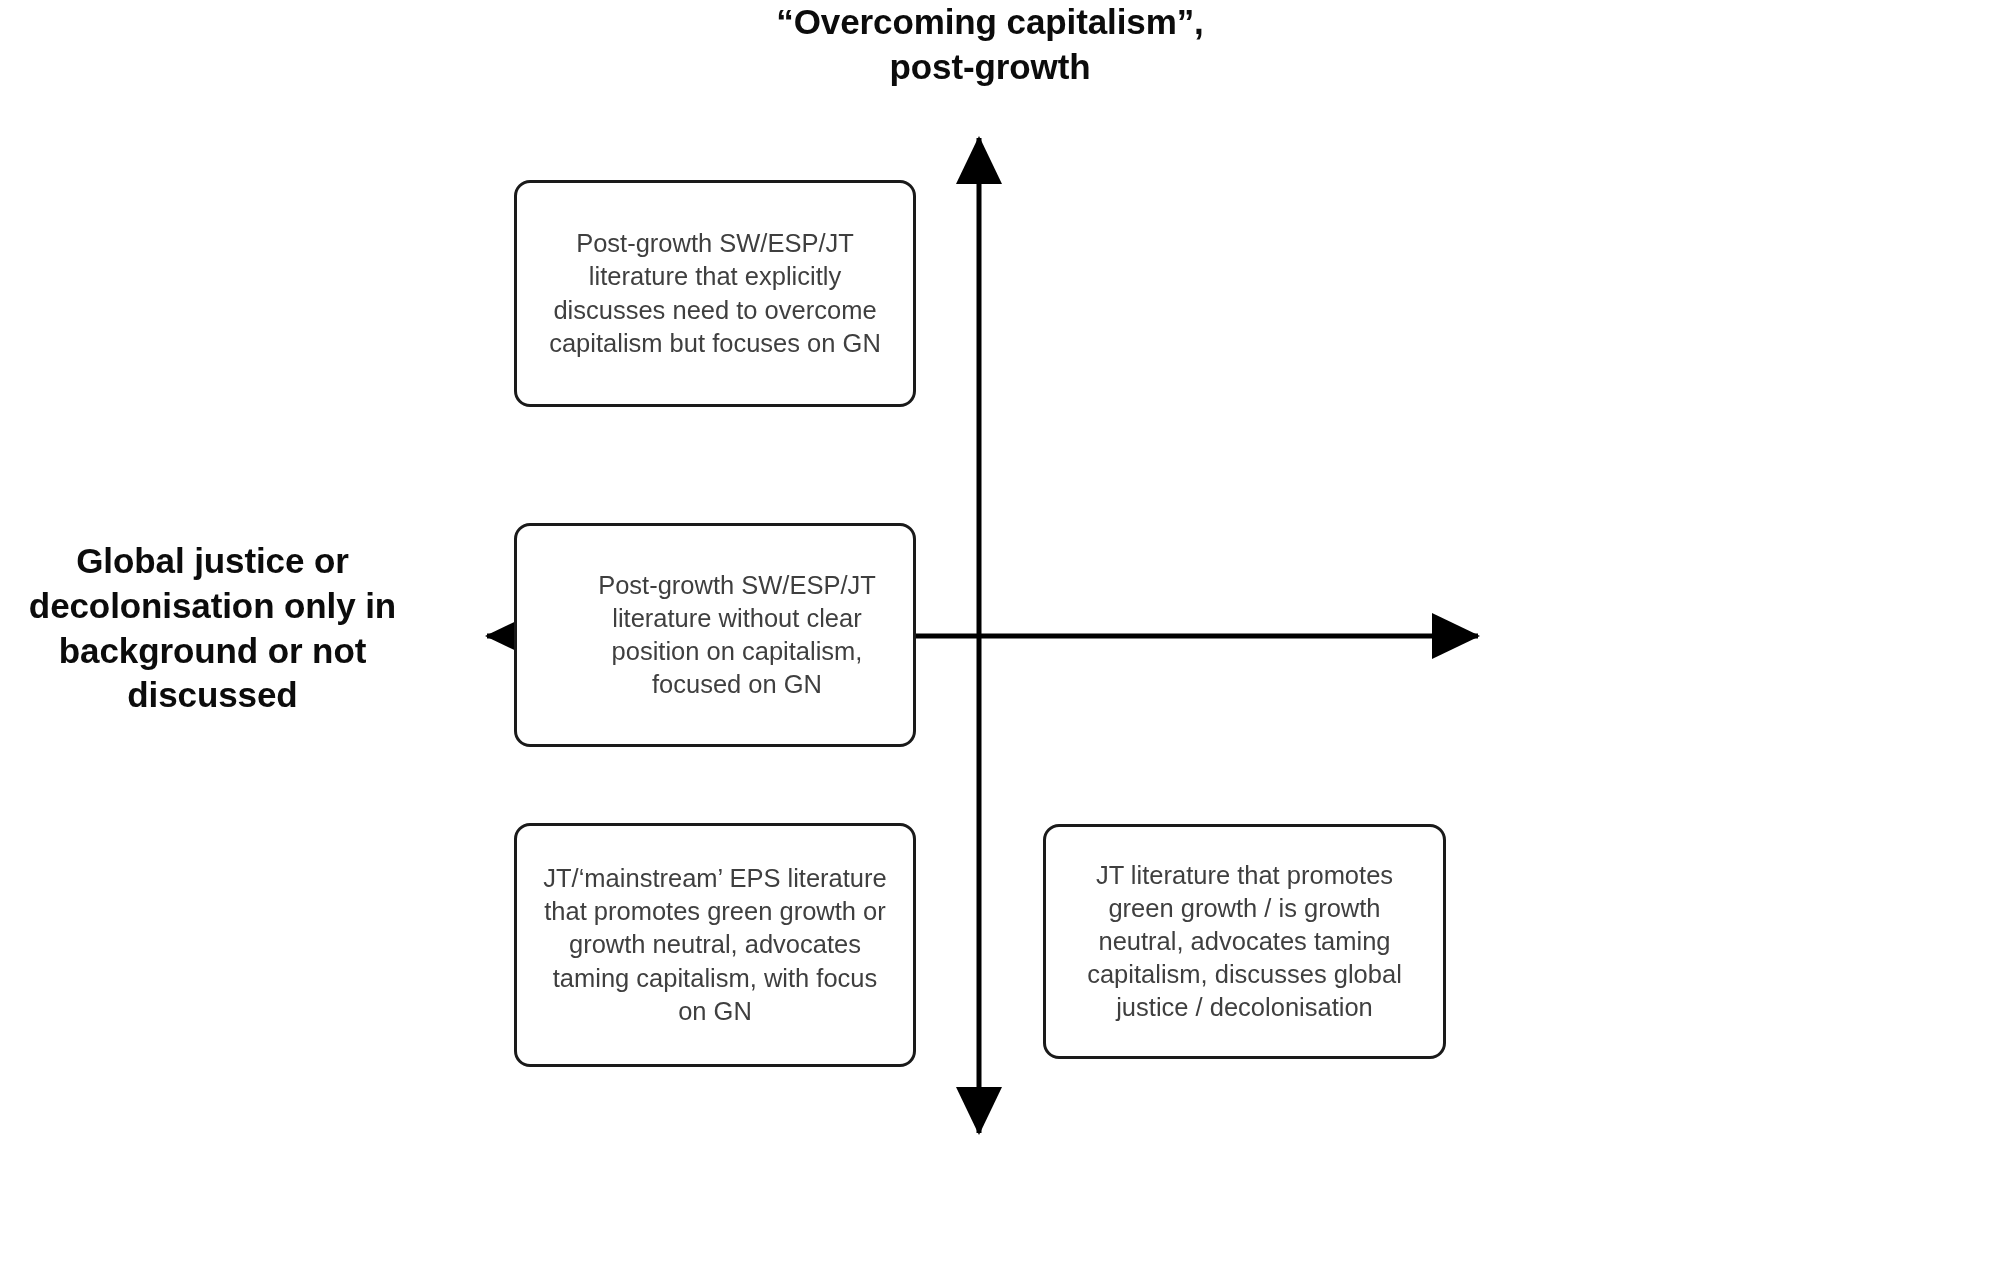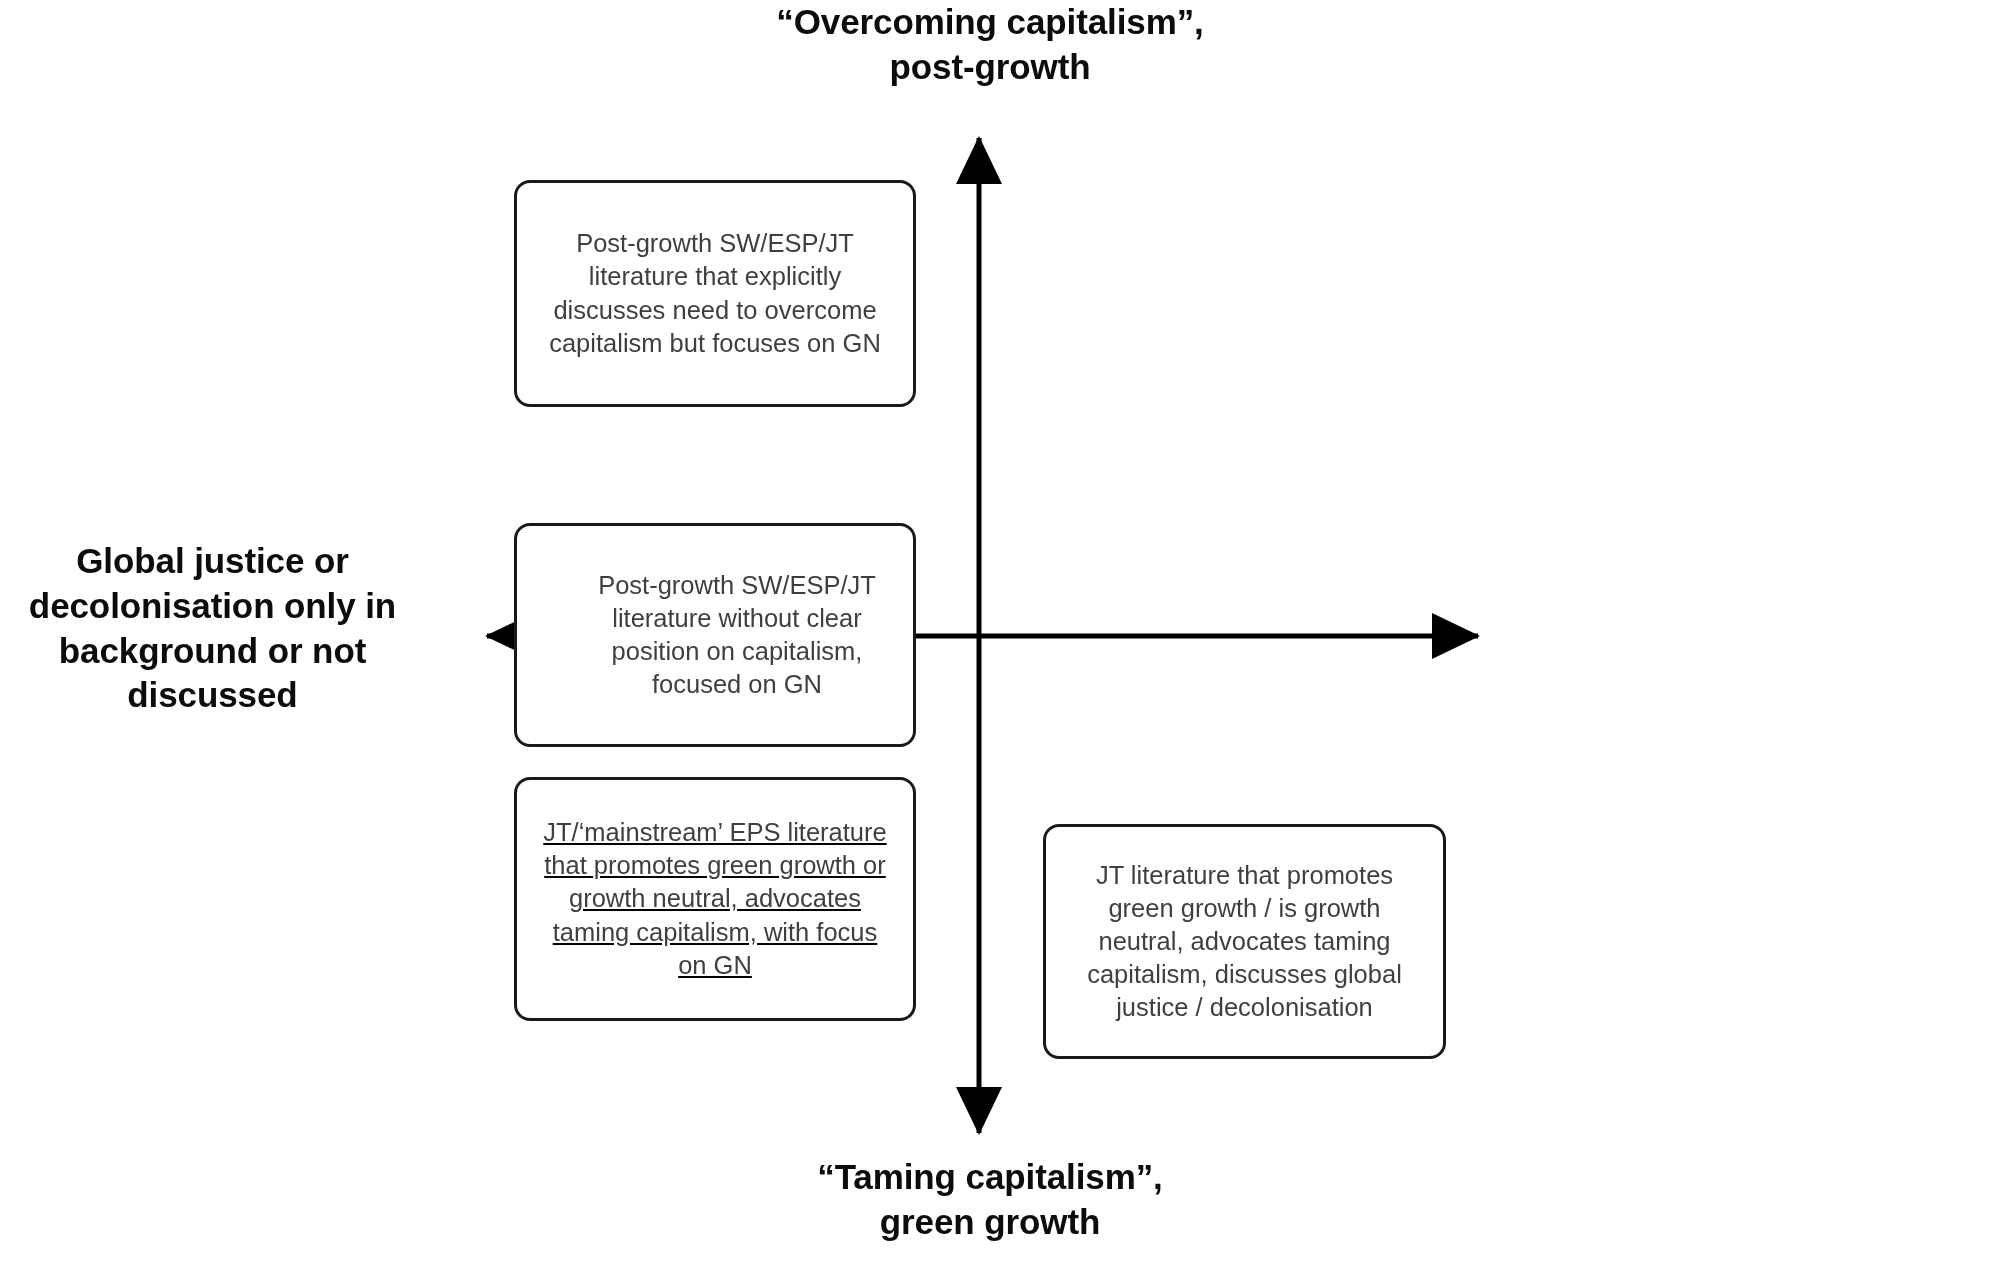--- a/index.html
+++ b/index.html
@@ -75,21 +75,21 @@
     color: #3f3f3f;
     font-size: 25.5px;
     line-height: 1.30;
     text-align: center;
     padding: 0 26px;
     font-weight: normal;
   }
 
   #box-top-left    { left: 514px;  top: 180px;  width: 402px; height: 227px; }
   #box-mid-left    { left: 514px;  top: 523px;  width: 402px; height: 224px; padding-left: 44px; }
-  #box-bottom-left { left: 514px;  top: 777px;  width: 402px; height: 244px; text-decoration: underline; }
+  #box-bottom-left { left: 514px;  top: 823px;  width: 402px; height: 244px; }
   #box-bottom-right{ left: 1043px; top: 824px;  width: 403px; height: 235px; justify-content: flex-end; }
 </style>
 </head>
 <body>
 
 <div id="canvas">
 
   <svg id="axes" viewBox="0 0 2000 1263" width="2000" height="1263" xmlns="http://www.w3.org/2000/svg">
     <defs>
       <marker id="arrow-up" markerWidth="10" markerHeight="10" refX="5" refY="9" orient="auto-start-reverse" markerUnits="userSpaceOnUse">
@@ -106,22 +106,20 @@
     <line x1="487" y1="636" x2="1478" y2="636" stroke="#000000" stroke-width="5"></line>
 
     <polygon points="485,636 533,659 533,613" fill="#000000"></polygon>
 
     <polygon points="1480,636 1432,659 1432,613" fill="#000000"></polygon>
   </svg>
 
   <div class="pole-label" id="label-top" style="white-space: pre-line;">“Overcoming capitalism”,
 post-growth</div>
 
-  <div class="pole-label" id="label-bottom" style="white-space: pre-line;">“Taming capitalism”,
-green growth</div>
 
   <div class="pole-label" id="label-left">Global justice or decolonisation only in background or not discussed</div>
 
 
   <div class="qbox" id="box-top-left">
     <div class="qtext">Post-growth SW/ESP/JT literature that explicitly discusses need to overcome capitalism but focuses on GN</div>
   </div>
 
   <div class="qbox" id="box-mid-left">
     <div class="qtext">Post-growth SW/ESP/JT literature without clear position on capitalism, focused on GN</div>

